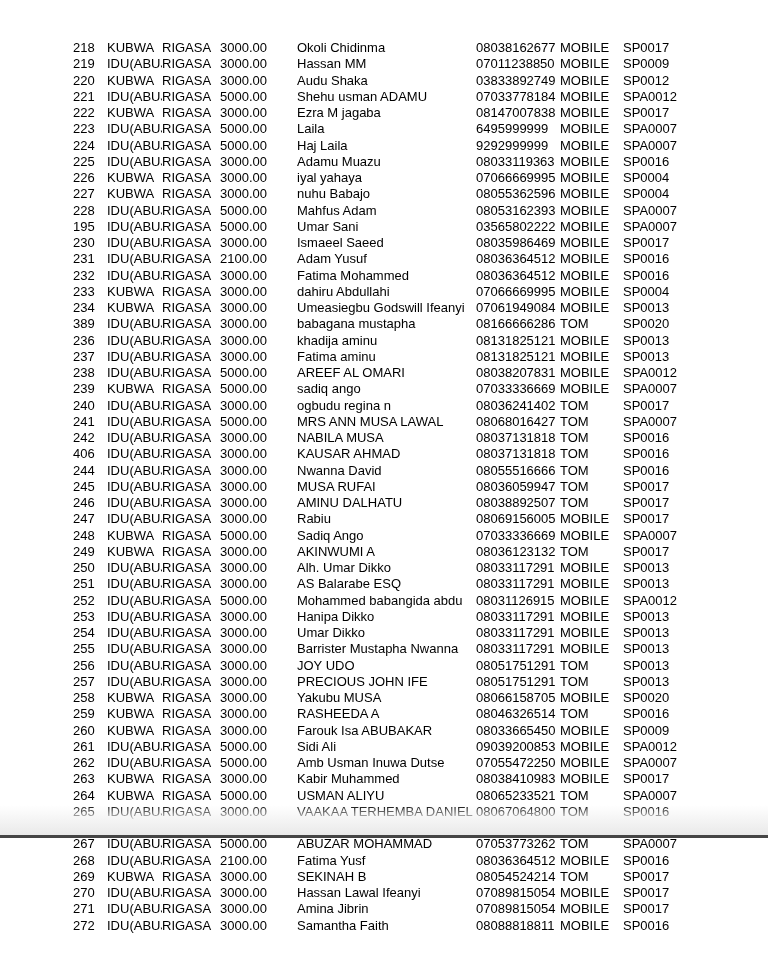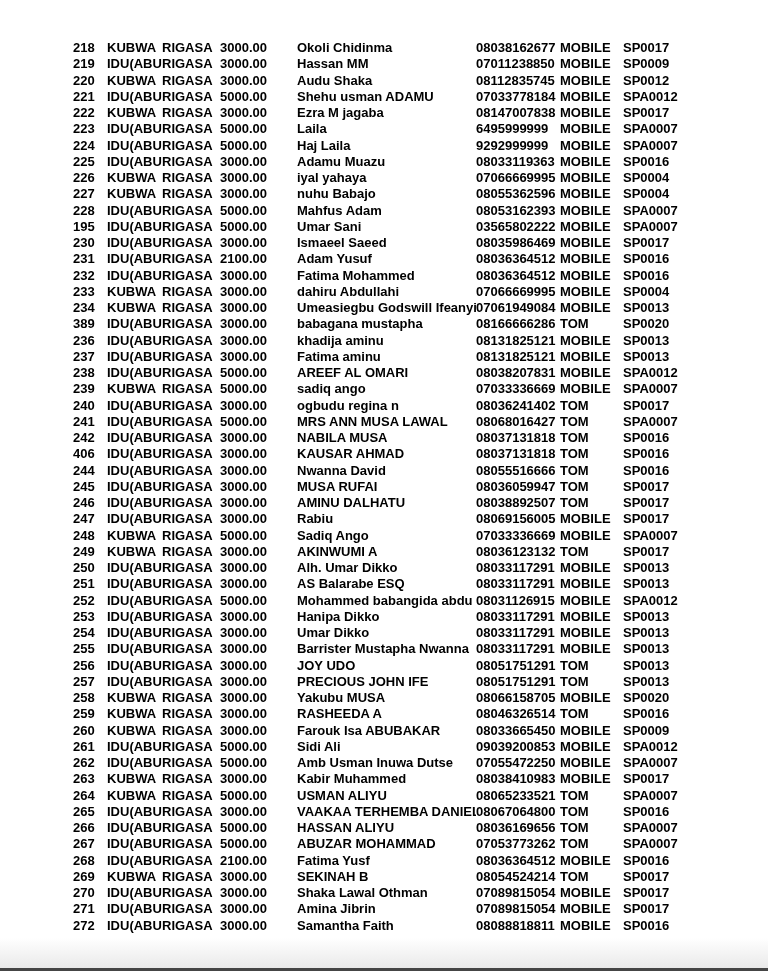--- a/index.html
+++ b/index.html
@@ -4,23 +4,22 @@
 <style>
   * { margin: 0; padding: 0; box-sizing: border-box; }
   html, body {
     width: 768px; height: 971px;
     background: #ffffff;
     overflow: hidden;
     font-family: "Liberation Sans", "DejaVu Sans", sans-serif;
   }
   .page {
     position: relative;
-    width: 768px; height: 971px;
+    width: 768px; height: 838px;
     background: #ffffff;
-    font-weight: bold;
   }
   .table-wrap {
     position: absolute;
     top: 40px; left: 0; right: 0;
     color: #000000;
     font-size: 13px;
   }
   .t-row {
     display: grid;
     grid-template-columns: 34px 55px 58px 77px 179px 84px 63px auto;
@@ -71,21 +70,21 @@
         <span class="cell">07011238850</span>
         <span class="cell">MOBILE</span>
         <span class="cell">SP0009</span>
       </div>
         <div class="t-row">
         <span class="cell">220</span>
         <span class="cell clip">KUBWA</span>
         <span class="cell">RIGASA</span>
         <span class="cell">3000.00</span>
         <span class="cell clip">Audu Shaka</span>
-        <span class="cell">08112835745</span>
+        <span class="cell">03833892749</span>
         <span class="cell">MOBILE</span>
         <span class="cell">SP0012</span>
       </div>
         <div class="t-row">
         <span class="cell">221</span>
         <span class="cell clip">IDU(ABUJ</span>
         <span class="cell">RIGASA</span>
         <span class="cell">5000.00</span>
         <span class="cell clip">Shehu usman ADAMU</span>
         <span class="cell">07033778184</span>
@@ -570,21 +569,21 @@
         <span class="cell clip">SEKINAH B</span>
         <span class="cell">08054524214</span>
         <span class="cell">TOM</span>
         <span class="cell">SP0017</span>
       </div>
         <div class="t-row">
         <span class="cell">270</span>
         <span class="cell clip">IDU(ABUJ</span>
         <span class="cell">RIGASA</span>
         <span class="cell">3000.00</span>
-        <span class="cell clip">Shaka Lawal Othman</span>
+        <span class="cell clip">Hassan Lawal Ifeanyi</span>
         <span class="cell">07089815054</span>
         <span class="cell">MOBILE</span>
         <span class="cell">SP0017</span>
       </div>
         <div class="t-row">
         <span class="cell">271</span>
         <span class="cell clip">IDU(ABUJ</span>
         <span class="cell">RIGASA</span>
         <span class="cell">3000.00</span>
         <span class="cell clip">Amina Jibrin</span>

